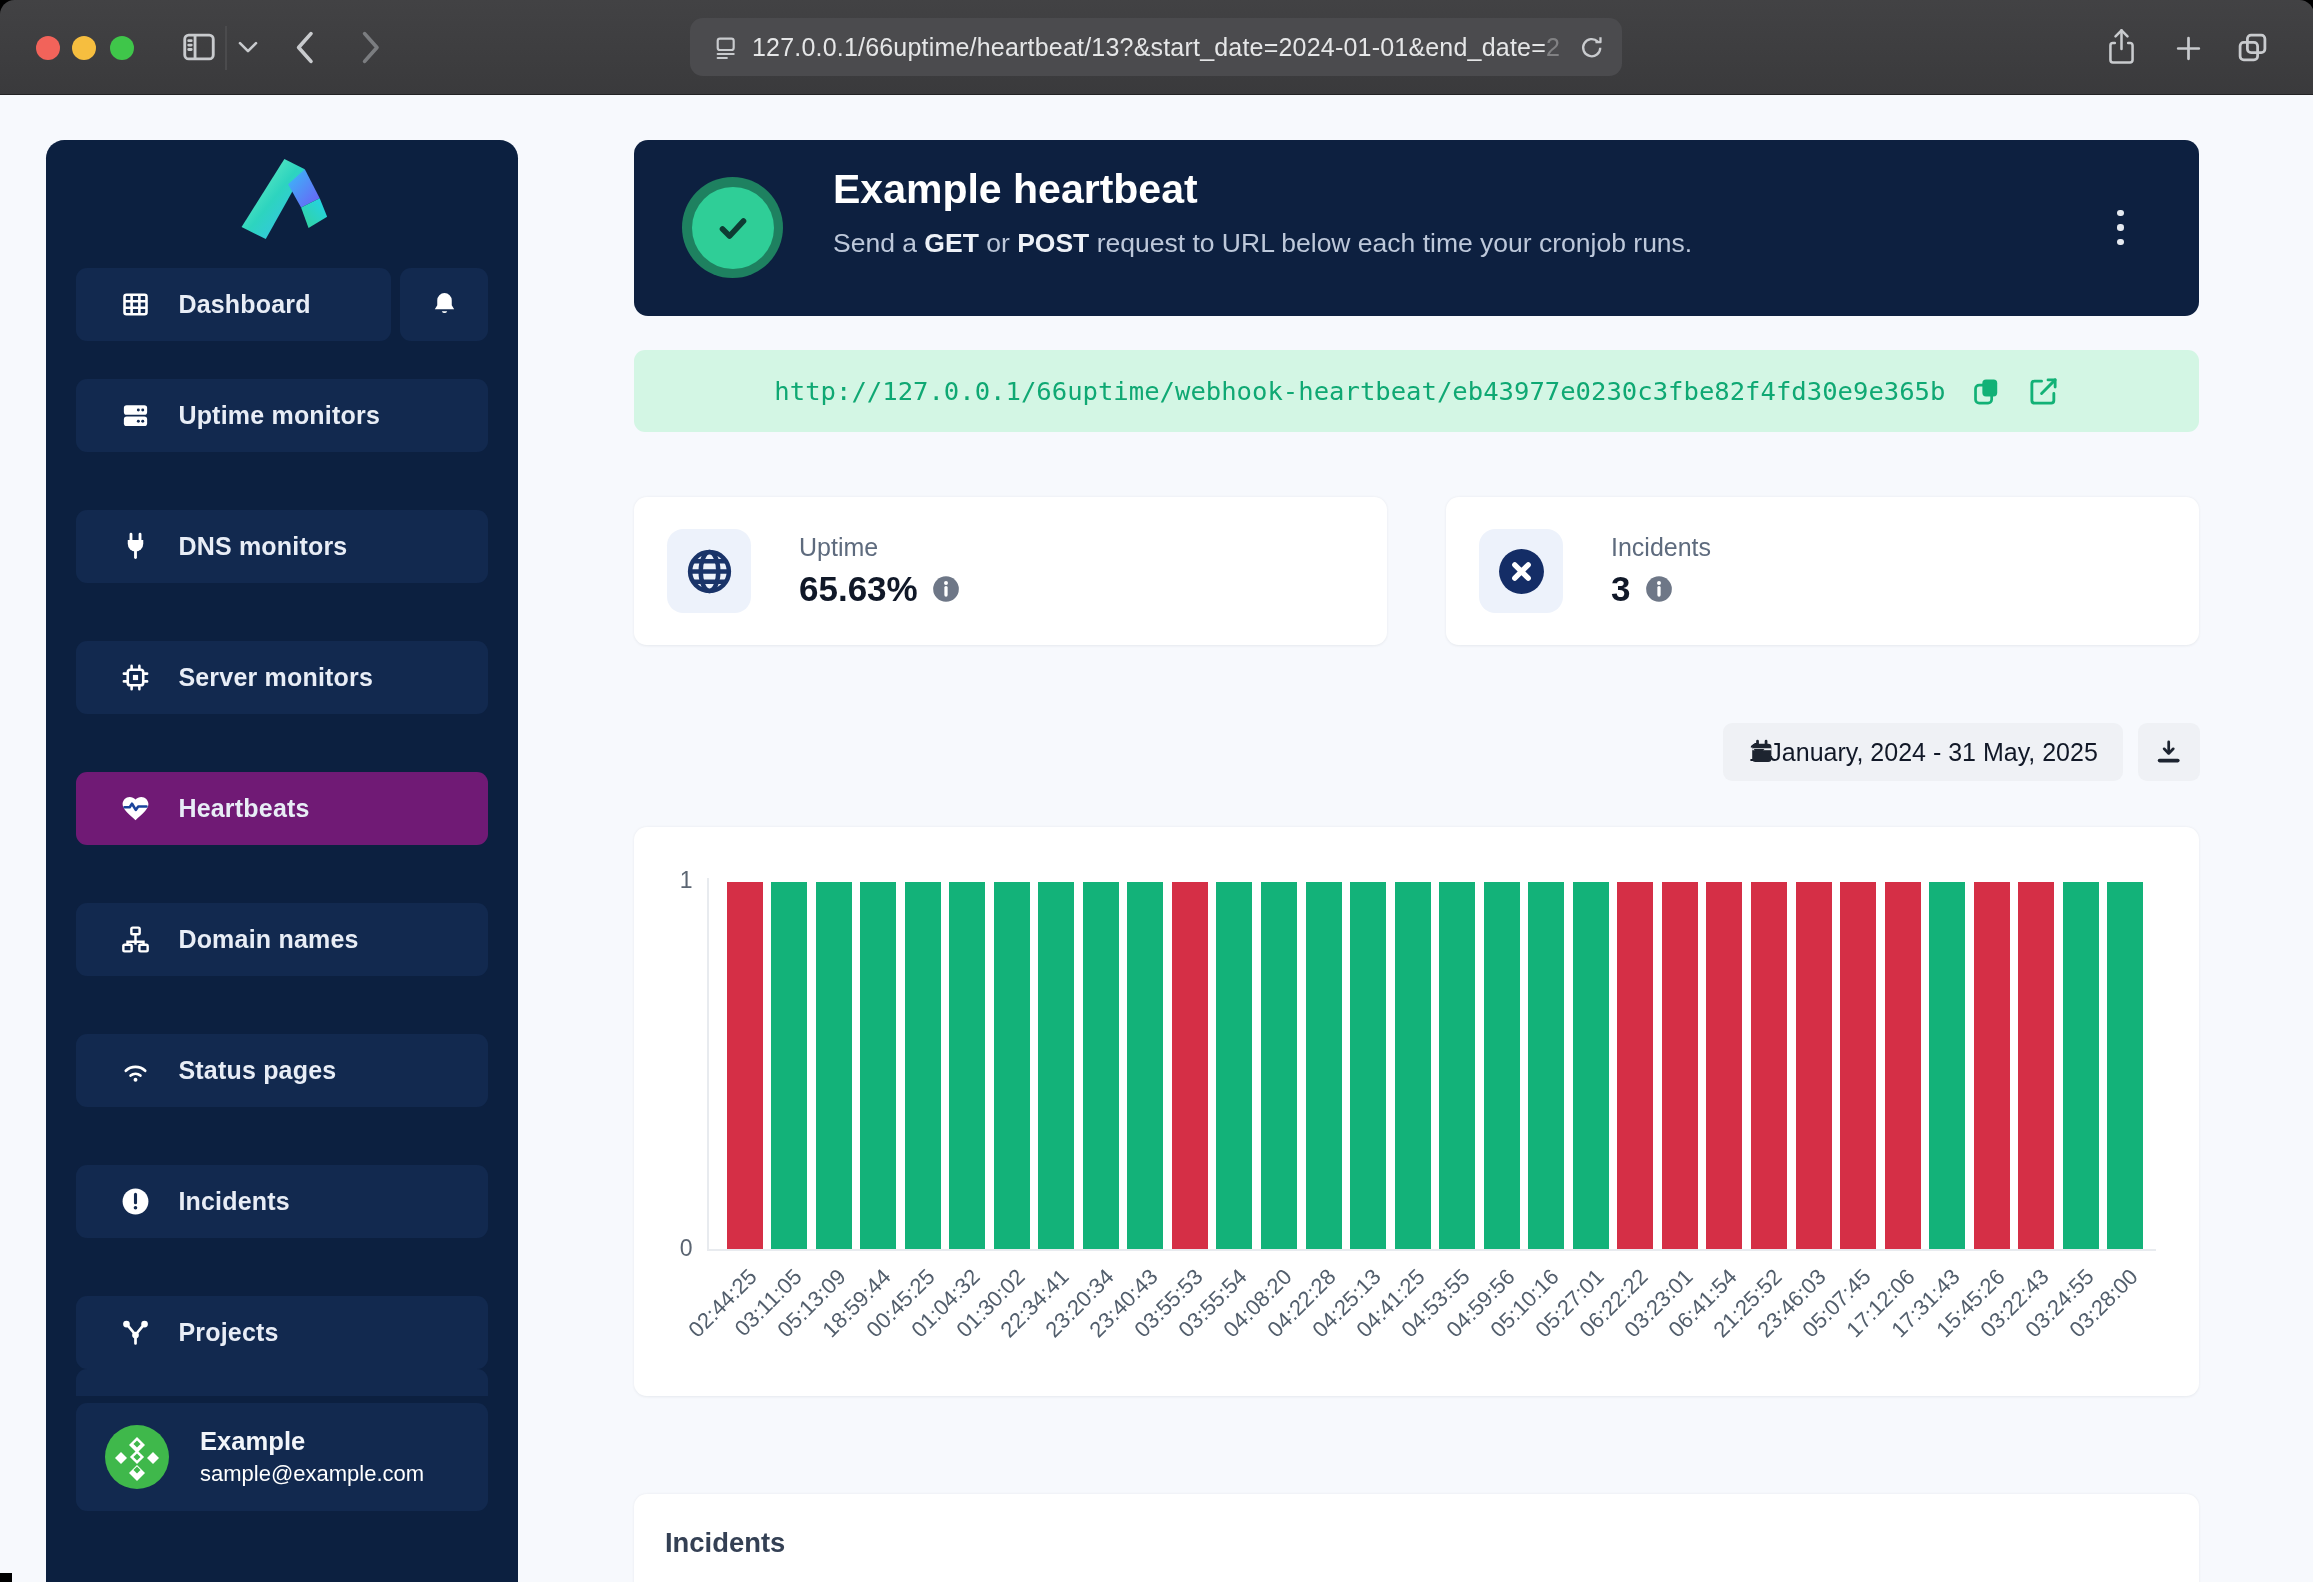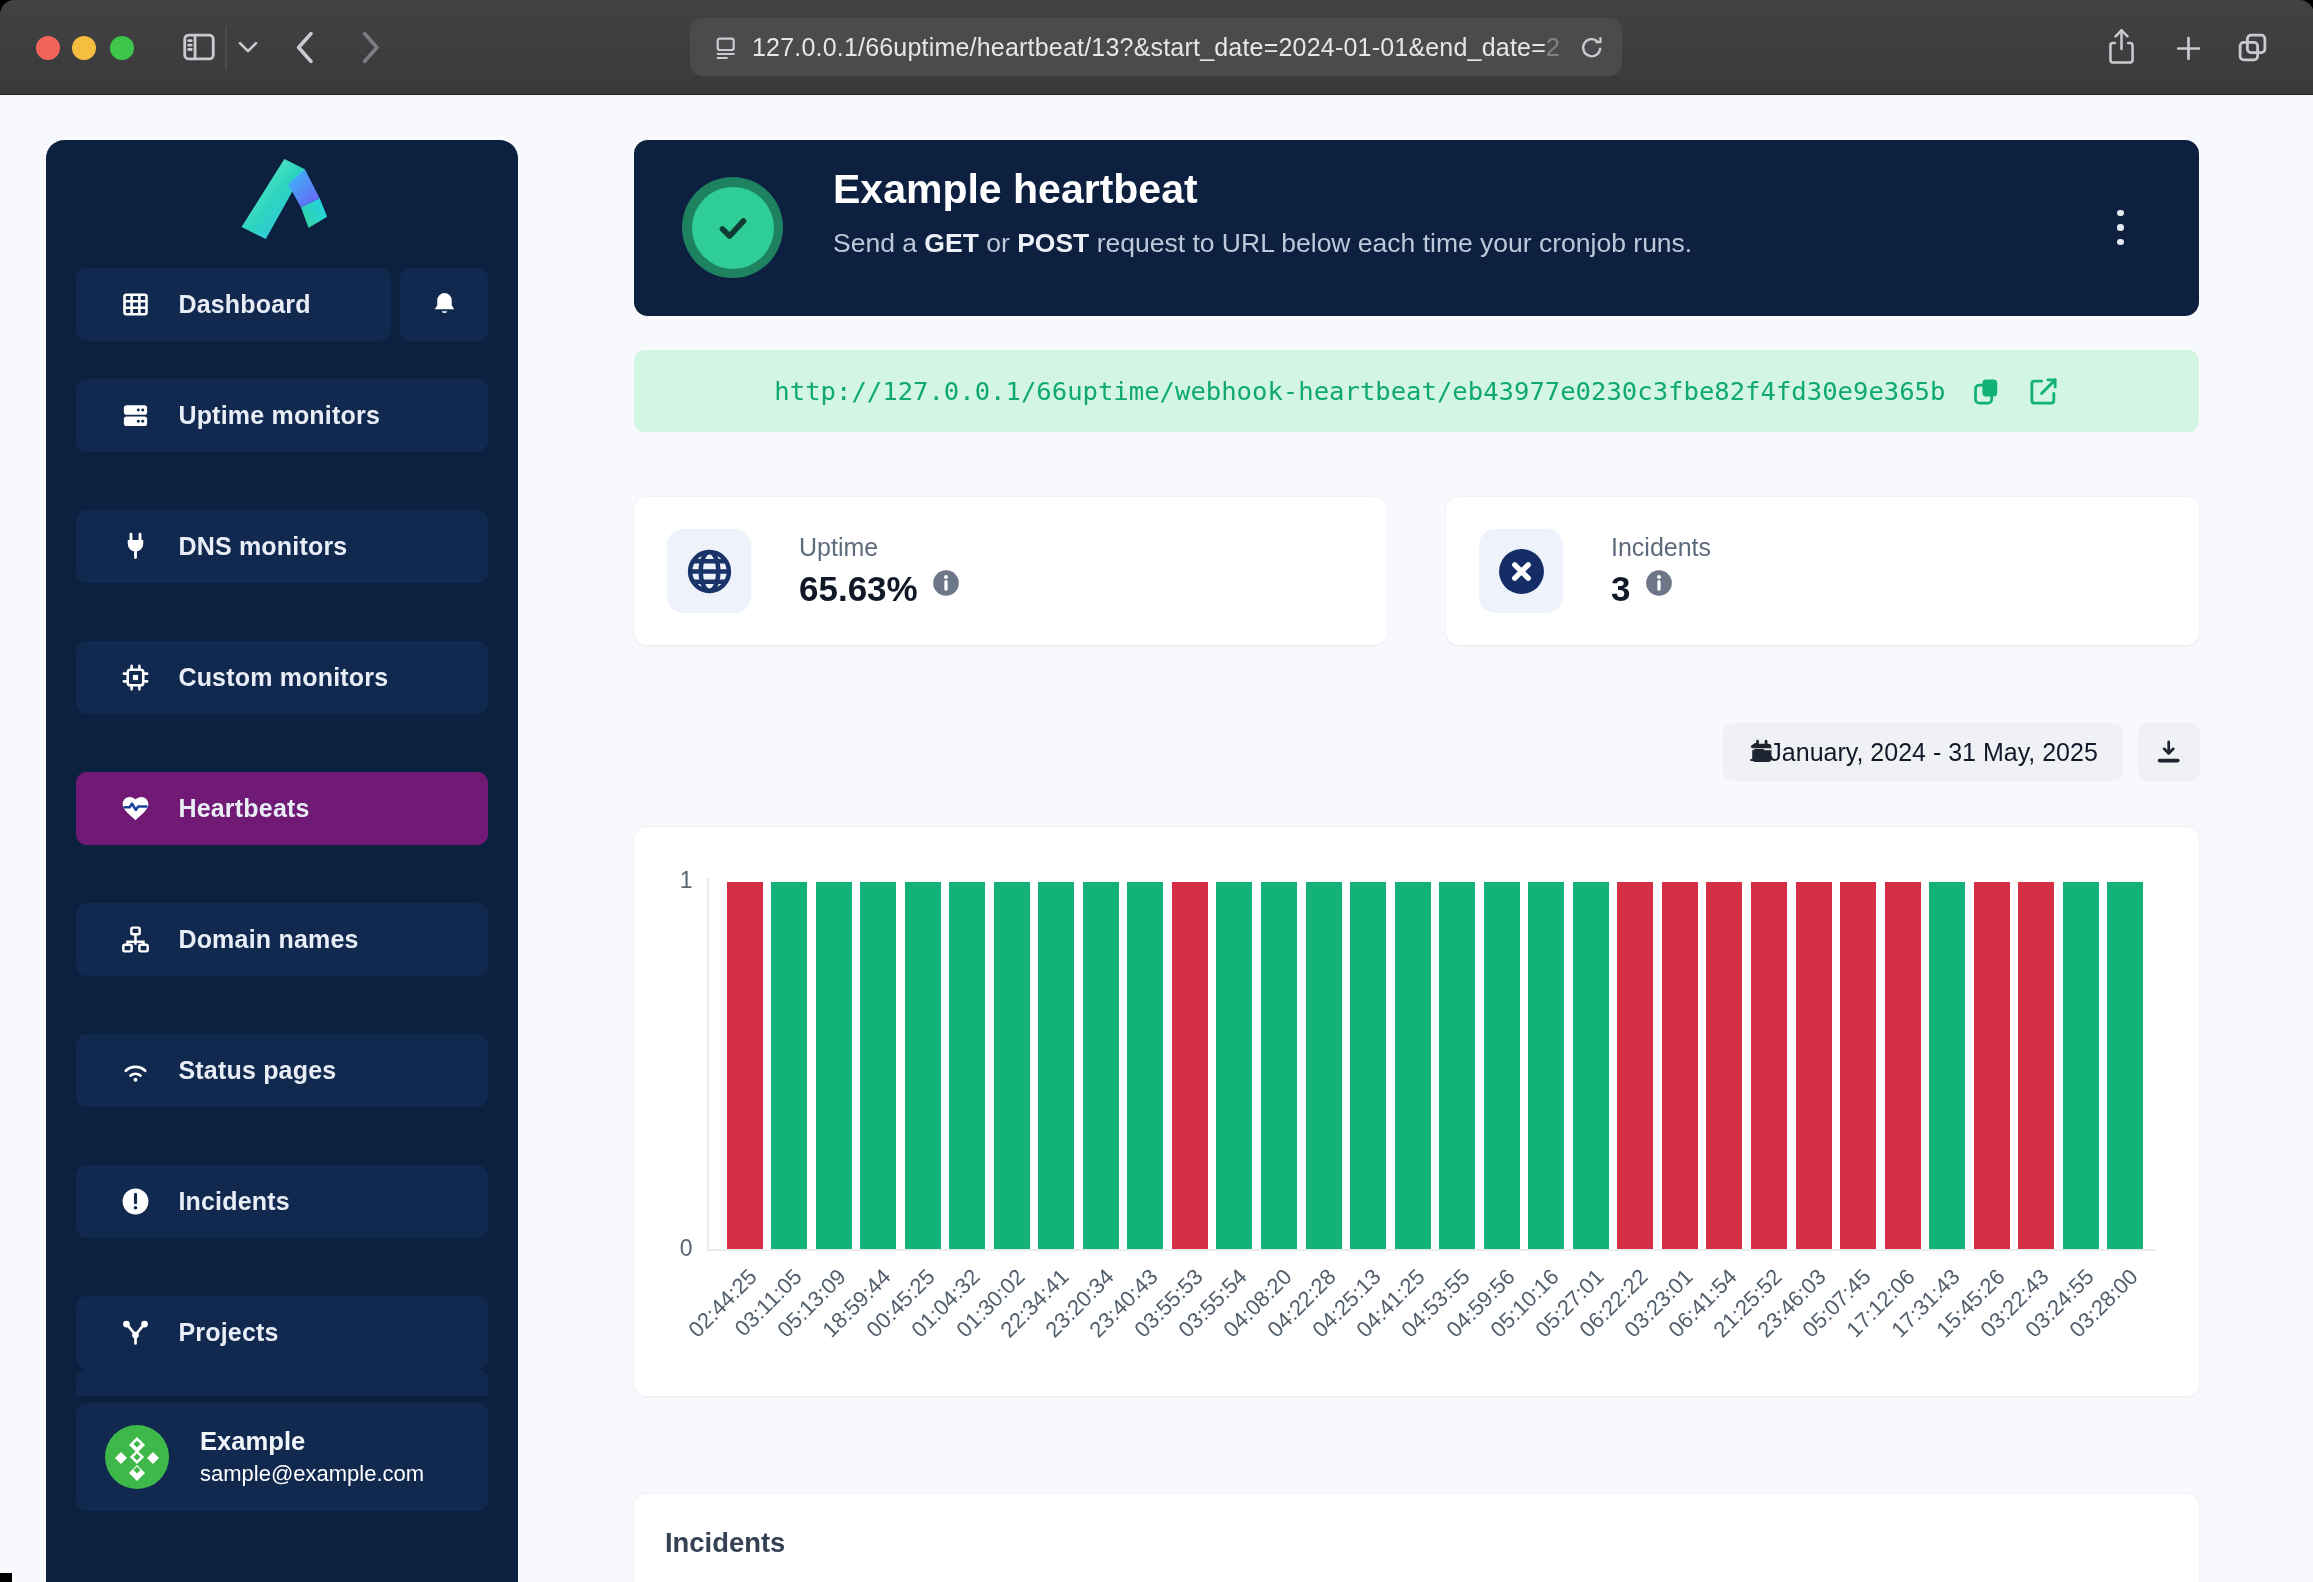--- a/index.html
+++ b/index.html
@@ -73,21 +73,21 @@
   .webhook-ic{width:31px;height:31px;color:#12B176;cursor:pointer}
   .webhook-ic svg{width:100%;height:100%}
 
   .stat-card{position:absolute;top:402px;width:753px;height:148px;background:#FFFFFF;border-radius:12.8px;
     box-shadow:0 0.9px 2.7px rgba(16,24,40,.07);display:flex;align-items:center;padding-left:33px}
   .stat-left{left:634px}.stat-right{left:1446px}
   .stat-tile{width:84px;height:84px;border-radius:16.4px;background:#EDF2FB;display:flex;align-items:center;justify-content:center;flex:none}
   .stat-tile svg{width:49px;height:49px}
   .stat-body{margin-left:48px}
   .stat-label{font-size:25px;color:#5E6B7E}
-  .stat-value-row{display:flex;gap:14.6px;margin-top:7.3px}
+  .stat-value-row{display:flex;align-items:center;gap:14.6px;margin-top:7.3px}
   .stat-value{font-size:35px;font-weight:700;color:#101828}
   .info-ic{width:28px;height:28px;cursor:pointer}
   .info-ic svg{width:100%;height:100%}
 
   .date-row{position:absolute;top:628px;right:114px;display:flex;gap:14.6px;align-items:center}
   .date-pill{height:58px;background:#EFF1F5;border-radius:9.1px;display:flex;align-items:center;padding:0 25.6px;gap:20px;cursor:pointer}
   .date-pill svg{width:25.6px;height:25.6px;color:#1D2430}
   .date-text{font-size:25px;font-weight:500;color:#111827;white-space:nowrap}
   .caret{width:20px !important;height:20px !important}
   .dl-pill{width:62px;height:58px;background:#EFF1F5;border-radius:9.1px;display:flex;align-items:center;justify-content:center;cursor:pointer}
@@ -250,21 +250,21 @@
             <span class="nav-label">DNS monitors</span>
           </div>
           <div class="nav-item">
             <span class="nav-ic">
               <svg viewBox="0 0 24 24" fill="none" stroke="currentColor" stroke-width="2">
                 <rect x="6" y="6" width="12" height="12" rx="2"></rect>
                 <rect x="10" y="10" width="4" height="4" fill="currentColor" stroke="none"></rect>
                 <path d="M9 3v3M15 3v3M9 18v3M15 18v3M3 9h3M3 15h3M18 9h3M18 15h3" stroke-linecap="round"></path>
               </svg>
             </span>
-            <span class="nav-label">Custom monitors</span>
+            <span class="nav-label">Server monitors</span>
           </div>
           <div class="nav-item active">
             <span class="nav-ic">
               <svg viewBox="0 0 24 24">
                 <path fill="currentColor" d="M12 21C7.2 16.7 2 13 2 8.6 2 5.5 4.5 3 7.5 3c1.7 0 3.4.8 4.5 2.1C13.1 3.8 14.8 3 16.5 3 19.5 3 22 5.5 22 8.6c0 4.4-5.2 8.1-10 12.4z"></path>
                 <path d="M3.5 11h4l1.8-2.7 2.9 4.8 1.9-2.6h6.4" fill="none" stroke="#1A449C" stroke-width="2" stroke-linejoin="round" stroke-linecap="round"></path>
               </svg>
             </span>
             <span class="nav-label">Heartbeats</span>
           </div>

